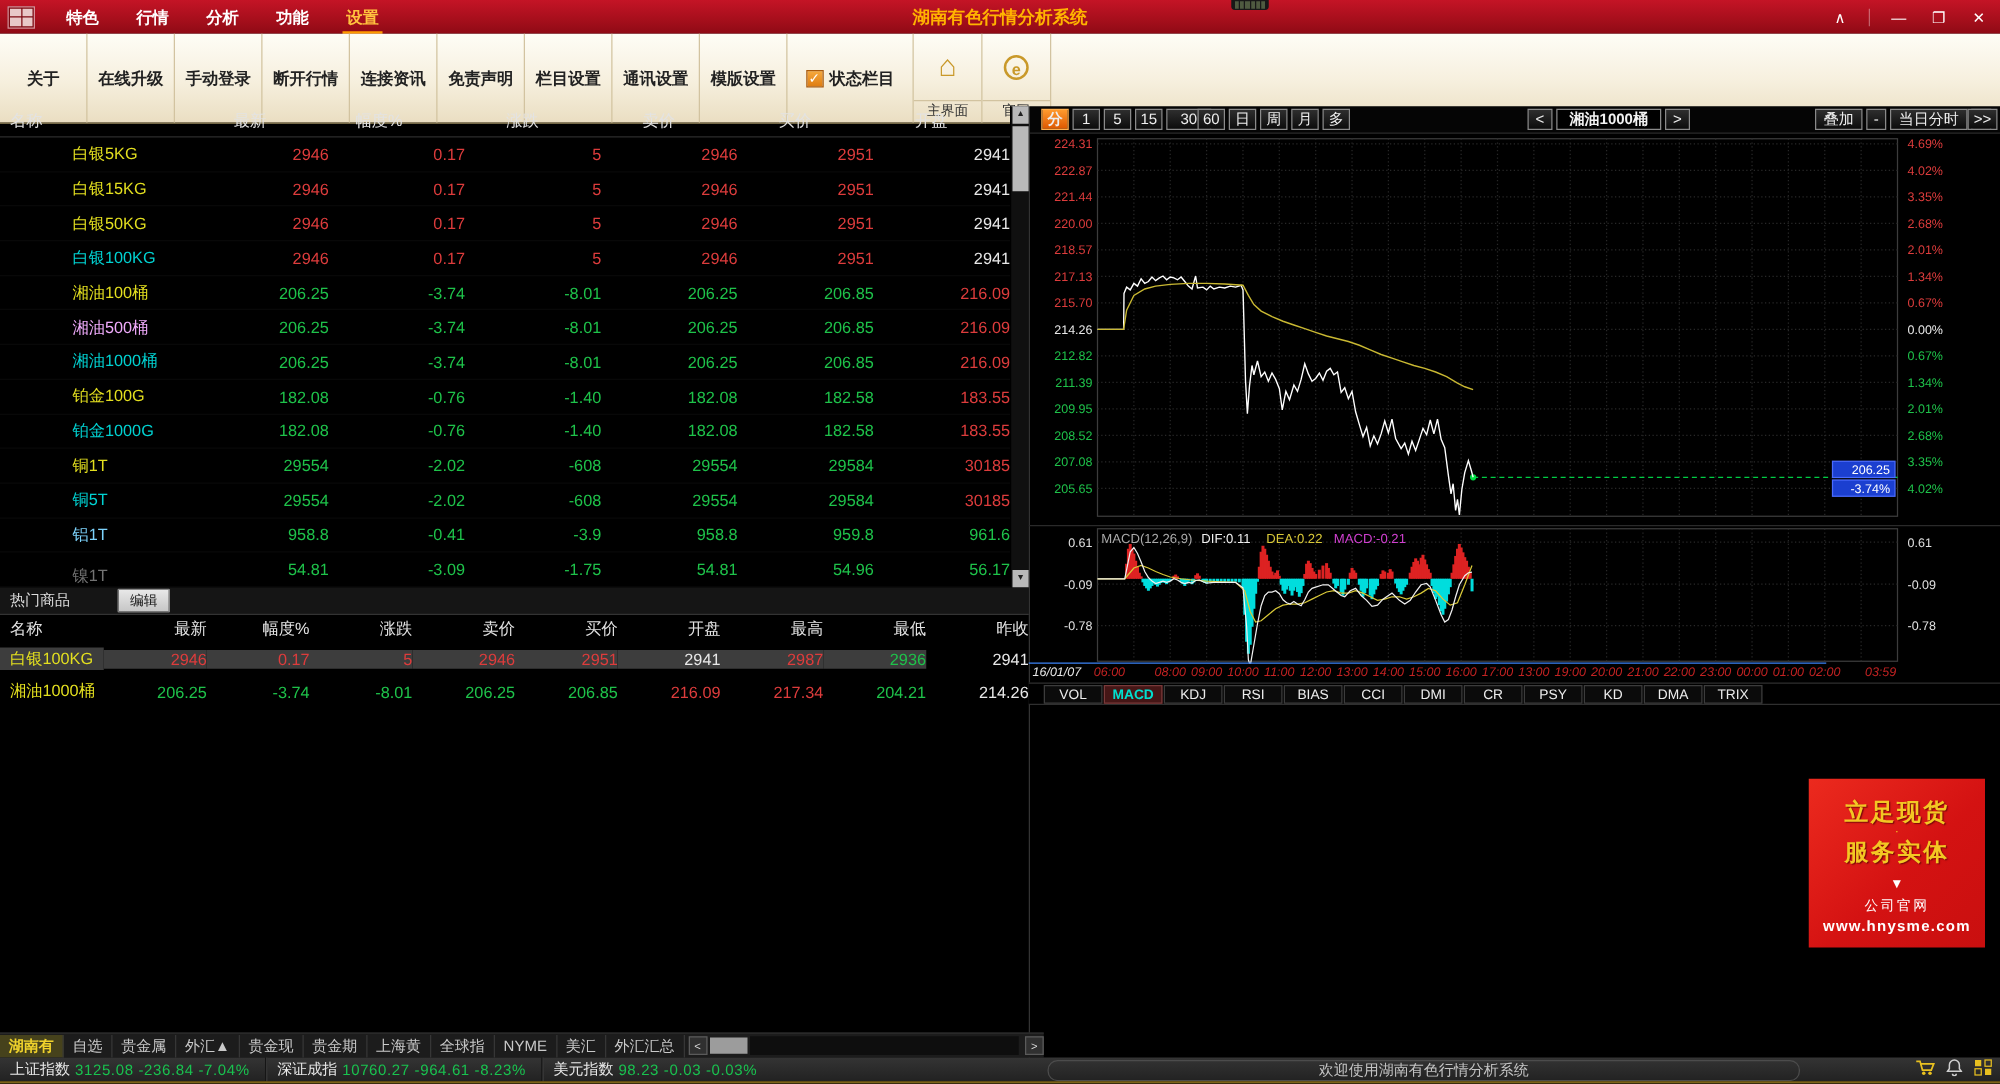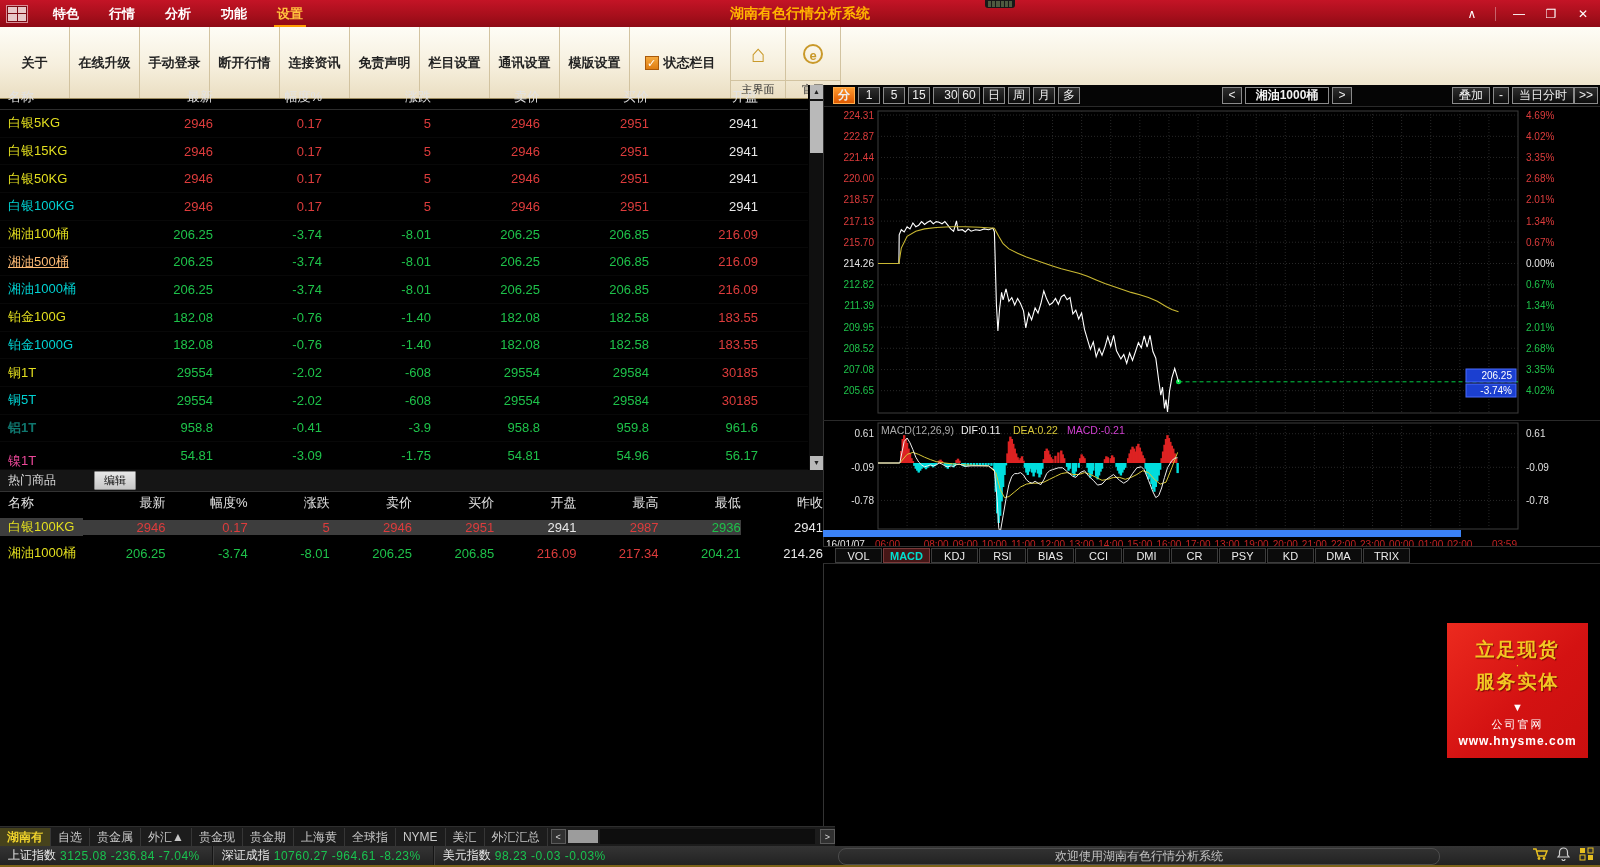--- a/index.html
+++ b/index.html
@@ -35,21 +35,21 @@
   .tb-ico{width:54px;border-right:1px solid #d2c3a0;display:flex;flex-direction:column;}
   .tb-ico .ic{flex:1;display:flex;align-items:center;justify-content:center;}
   .tb-ico .lb{height:17px;border-top:1px solid #d2c3a0;font-size:11px;color:#333;text-align:center;line-height:16px;}
   .house{font-size:24px;color:#c9992a;line-height:1;}
   .coin{width:20px;height:20px;border-radius:50%;border:2px solid #c9992a;color:#c9992a;font-weight:bold;
     font-size:13px;text-align:center;line-height:19px;box-sizing:border-box;}
   
   .left-divider{position:absolute;left:823px;top:85px;width:1px;height:761px;background:#333;}
   .q-head,.q-row{display:flex;align-items:center;font-size:13px;}
   .q-head{height:25px;color:#e3e3e3;border-bottom:1px solid #2c2c2c;box-sizing:border-box;}
-  .q-row{height:27.7px;box-sizing:border-box;border-bottom:1px solid rgba(255,255,255,.03);}
+  .q-row{height:27.7px;box-sizing:border-box;border-bottom:1px solid rgba(255,255,255,.03);justify-content:flex-end;}
   .c-name{width:96px;padding-left:8px;}
   .c-num{width:109px;text-align:right;}
   .quote-table{position:absolute;left:0;top:85px;width:808px;height:385px;}
   .vscroll{position:absolute;left:808px;top:85px;width:15px;height:385px;background:#101010;border-left:1px solid #000;box-sizing:border-box;}
   .sb-btn{position:absolute;left:1px;width:13px;height:14px;background:#b9b9b9;color:#222;font-size:7px;
     text-align:center;line-height:14px;}
   .sb-thumb{position:absolute;left:1px;top:16px;width:13px;height:52px;background:#b9b9b9;}
   .hot{position:absolute;left:0;top:470px;width:823px;}
   .hot-tabbar{height:22px;background:#151515;border-bottom:1px solid #333;display:flex;align-items:center;box-sizing:border-box;}
   .hot-tab{color:#ddd;font-size:12px;padding:0 8px;}
@@ -83,21 +83,21 @@
   
   .chart-toolbar{position:absolute;left:824px;top:85px;width:776px;height:22px;background:#050505;
     border-bottom:1px solid #2a2a2a;box-sizing:border-box;}
   .cbtn{position:absolute;top:2px;height:17px;background:linear-gradient(180deg,#2e2e2e,#0c0c0c);
     border:1px solid #8a8a8a;color:#eee;font-size:12px;text-align:center;line-height:15px;box-sizing:border-box;}
   .cbtn.active{background:linear-gradient(180deg,#ff9a2e,#dd5800);border-color:#ffae4e;font-weight:bold;}
   .inst-box{position:absolute;top:2px;height:17px;background:#000;border:1px solid #8a8a8a;color:#f2f2f2;
     font-size:12px;font-weight:bold;text-align:center;line-height:15px;box-sizing:border-box;}
   .chart-wrap{position:absolute;left:823px;top:107px;width:777px;height:313px;}
   .macd-wrap{position:absolute;left:823px;top:420px;width:777px;height:110px;border-top:1px solid #2a2a2a;}
-  .time-row{position:absolute;left:823px;top:530px;width:638px;height:16px;border-top:7px solid #3b82f6;font-size:10px;}
+  .time-row{position:absolute;left:823px;top:530px;width:638px;height:16px;border-top:1px solid #3b82f6;font-size:10px;font-style:italic;}
   .t-date{position:absolute;left:3px;top:2px;color:#e8e8e8;}
   .t-lab{position:absolute;top:2px;width:36px;text-align:center;color:#c32222;}
   .ind-tabs{position:absolute;left:823px;top:546px;width:777px;height:18px;background:#000;
     border-top:1px solid #2f2f2f;border-bottom:1px solid #2f2f2f;display:flex;gap:1px;padding-left:12px;box-sizing:border-box;}
   .itab{width:47px;height:15px;margin-top:1px;background:#0b0b0b;border:1px solid #3c3c3c;color:#ececec;
     font-size:11px;text-align:center;line-height:14px;box-sizing:border-box;}
   .itab.active{background:#451616;border-color:#7a3a3a;color:#00e0d0;font-weight:bold;}
   
   .ad{position:absolute;left:1447px;top:623px;width:141px;height:135px;
     background:linear-gradient(135deg,#ec2a1e 0%,#d41212 55%,#c90f0f 100%);
@@ -226,21 +226,21 @@
         <div class="q-row">
           <span class="c-name" style="color: rgb(227, 223, 31);">湘油100桶</span>
           <span class="c-num" style="color: rgb(30, 194, 74);">206.25</span>
           <span class="c-num" style="color: rgb(30, 194, 74);">-3.74</span>
           <span class="c-num" style="color: rgb(30, 194, 74);">-8.01</span>
           <span class="c-num" style="color: rgb(30, 194, 74);">206.25</span>
           <span class="c-num" style="color: rgb(30, 194, 74);">206.85</span>
           <span class="c-num" style="color: rgb(221, 60, 60);">216.09</span>
         </div>
         <div class="q-row">
-          <span class="c-name" style="color: #fdba74; text-decoration: underline;">湘油500桶</span>
+          <span class="c-name" style="color: #f0abfc;">湘油500桶</span>
           <span class="c-num" style="color: rgb(30, 194, 74);">206.25</span>
           <span class="c-num" style="color: rgb(30, 194, 74);">-3.74</span>
           <span class="c-num" style="color: rgb(30, 194, 74);">-8.01</span>
           <span class="c-num" style="color: rgb(30, 194, 74);">206.25</span>
           <span class="c-num" style="color: rgb(30, 194, 74);">206.85</span>
           <span class="c-num" style="color: rgb(221, 60, 60);">216.09</span>
         </div>
         <div class="q-row">
           <span class="c-name" style="color: rgb(0, 210, 210);">湘油1000桶</span>
           <span class="c-num" style="color: rgb(30, 194, 74);">206.25</span>
@@ -280,30 +280,30 @@
         <div class="q-row">
           <span class="c-name" style="color: rgb(0, 210, 210);">铜5T</span>
           <span class="c-num" style="color: rgb(30, 194, 74);">29554</span>
           <span class="c-num" style="color: rgb(30, 194, 74);">-2.02</span>
           <span class="c-num" style="color: rgb(30, 194, 74);">-608</span>
           <span class="c-num" style="color: rgb(30, 194, 74);">29554</span>
           <span class="c-num" style="color: rgb(30, 194, 74);">29584</span>
           <span class="c-num" style="color: rgb(221, 60, 60);">30185</span>
         </div>
         <div class="q-row">
-          <span class="c-name" style="color: #0f766e; font-weight: bold;">铝1T</span>
+          <span class="c-name" style="color: #7dd3fc;">铝1T</span>
           <span class="c-num" style="color: rgb(30, 194, 74);">958.8</span>
           <span class="c-num" style="color: rgb(30, 194, 74);">-0.41</span>
           <span class="c-num" style="color: rgb(30, 194, 74);">-3.9</span>
           <span class="c-num" style="color: rgb(30, 194, 74);">958.8</span>
           <span class="c-num" style="color: rgb(30, 194, 74);">959.8</span>
           <span class="c-num" style="color: rgb(30, 194, 74);">961.6</span>
         </div>
         <div class="q-row">
-          <span class="c-name" style="color: #ec4899; margin-top: 11px;">镍1T</span>
+          <span class="c-name" style="color: #737373; margin-top: 11px;">镍1T</span>
           <span class="c-num" style="color: rgb(30, 194, 74);">54.81</span>
           <span class="c-num" style="color: rgb(30, 194, 74);">-3.09</span>
           <span class="c-num" style="color: rgb(30, 194, 74);">-1.75</span>
           <span class="c-num" style="color: rgb(30, 194, 74);">54.81</span>
           <span class="c-num" style="color: rgb(30, 194, 74);">54.96</span>
           <span class="c-num" style="color: rgb(30, 194, 74);">56.17</span>
         </div>
       </div>
   </div>
   <div class="vscroll">

